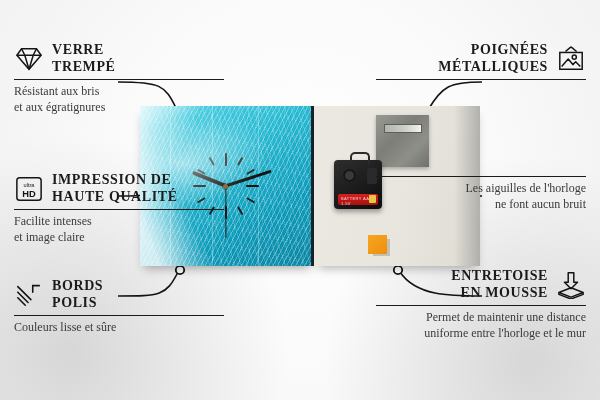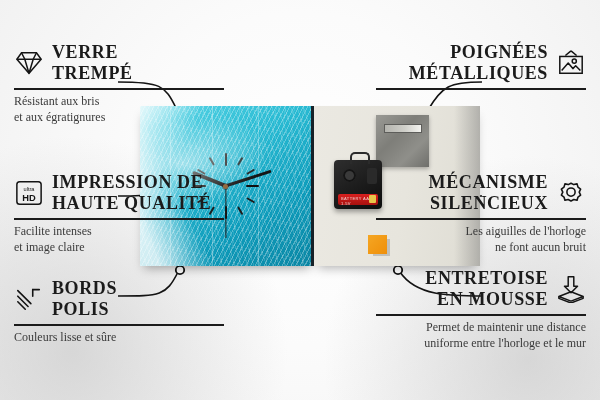--- a/index.html
+++ b/index.html
@@ -93,21 +93,21 @@
   .foam{
     position:absolute;left:54px;top:129px;width:19px;height:19px;
     background:linear-gradient(135deg,#f5a623 0%,#ef8f09 100%);
     box-shadow:4px 3px 0 -1px rgba(120,120,120,.35);
   }
 
   
   .callout{position:absolute;width:210px;}
   .callout .head{display:flex;align-items:center;gap:8px;}
   .callout .title{
-    font-size:18px;font-weight:bold;letter-spacing:.6px;color:#1b1b1b;line-height:1.18;
+    font-size:14px;font-weight:bold;letter-spacing:.6px;color:#1b1b1b;line-height:1.18;
     text-transform:uppercase;
   }
   .callout .rule{height:1.4px;background:#1b1b1b;margin:4px 0 4px;}
   .callout .sub{font-size:12px;color:#3a3a3a;line-height:1.32;}
   .callout.left{left:14px;}
   .callout.left .head{justify-content:flex-start;}
   .callout.left .sub{text-align:left;}
   .callout.right{right:14px;text-align:right;}
   .callout.right .head{justify-content:flex-end;}
   .ico{width:30px;height:28px;flex:0 0 auto;}
@@ -290,34 +290,20 @@
           <path d="M6 23 L13 15 L18 21 L21 18 L26 23" stroke-linejoin="round"></path>
           <circle cx="19.5" cy="13" r="2.2"></circle>
         </g>
           </svg>
       </span>
     </div>
     <div class="rule"></div>
   </div>
 
   <div class="callout right" style="top:172px">
-    <div class="head">
-      <span class="title">
-        <span>MÉCANISME</span><br>
-        <span>SILENCIEUX</span>
-      </span>
-      <span class="ico">
-        <svg viewBox="0 0 32 30">
-            <g stroke="#141414" stroke-width="1.7" fill="none">
-          <path d="M16 4.5 L19 6 L22.5 5.2 L23.5 8.7 L26.3 10.8 L24.8 14 L26.3 17.2 L23.5 19.3 L22.5 22.8 L19 22 L16 23.5 L13 22 L9.5 22.8 L8.5 19.3 L5.7 17.2 L7.2 14 L5.7 10.8 L8.5 8.7 L9.5 5.2 L13 6 Z" stroke-linejoin="round"></path>
-          <circle cx="16" cy="14" r="4.4"></circle>
-        </g>
-          </svg>
-      </span>
-    </div>
     <div class="rule"></div>
     <div class="sub">
       <span>Les aiguilles de l'horloge</span><br>
       <span>ne font aucun bruit</span>
     </div>
   </div>
 
   <div class="callout right" style="top:268px">
     <div class="head">
       <span class="title">

